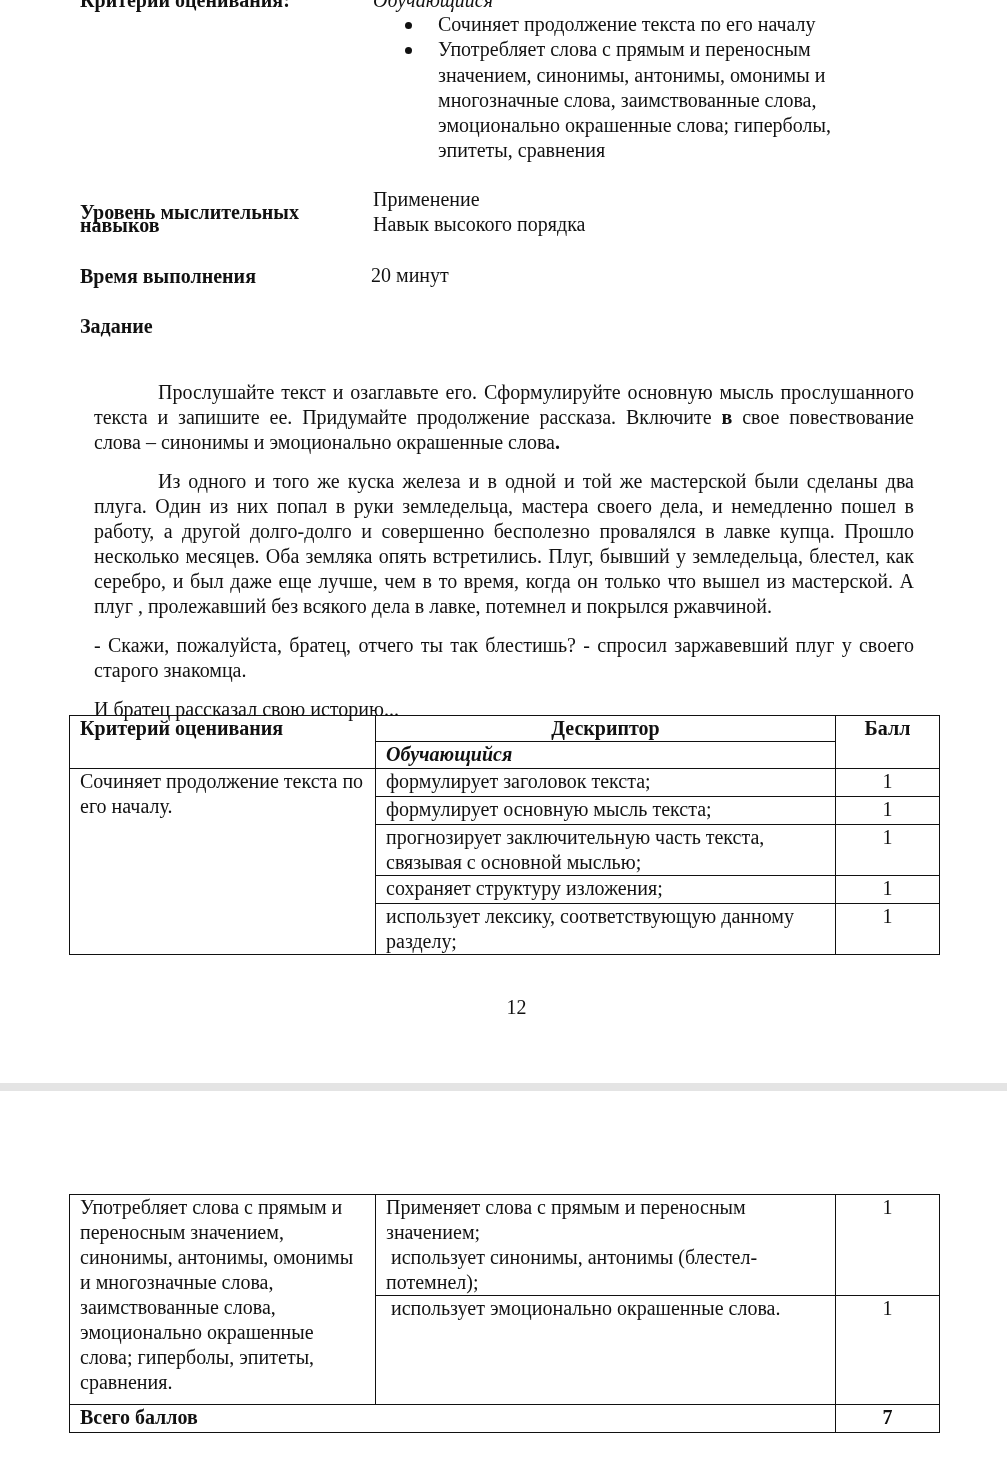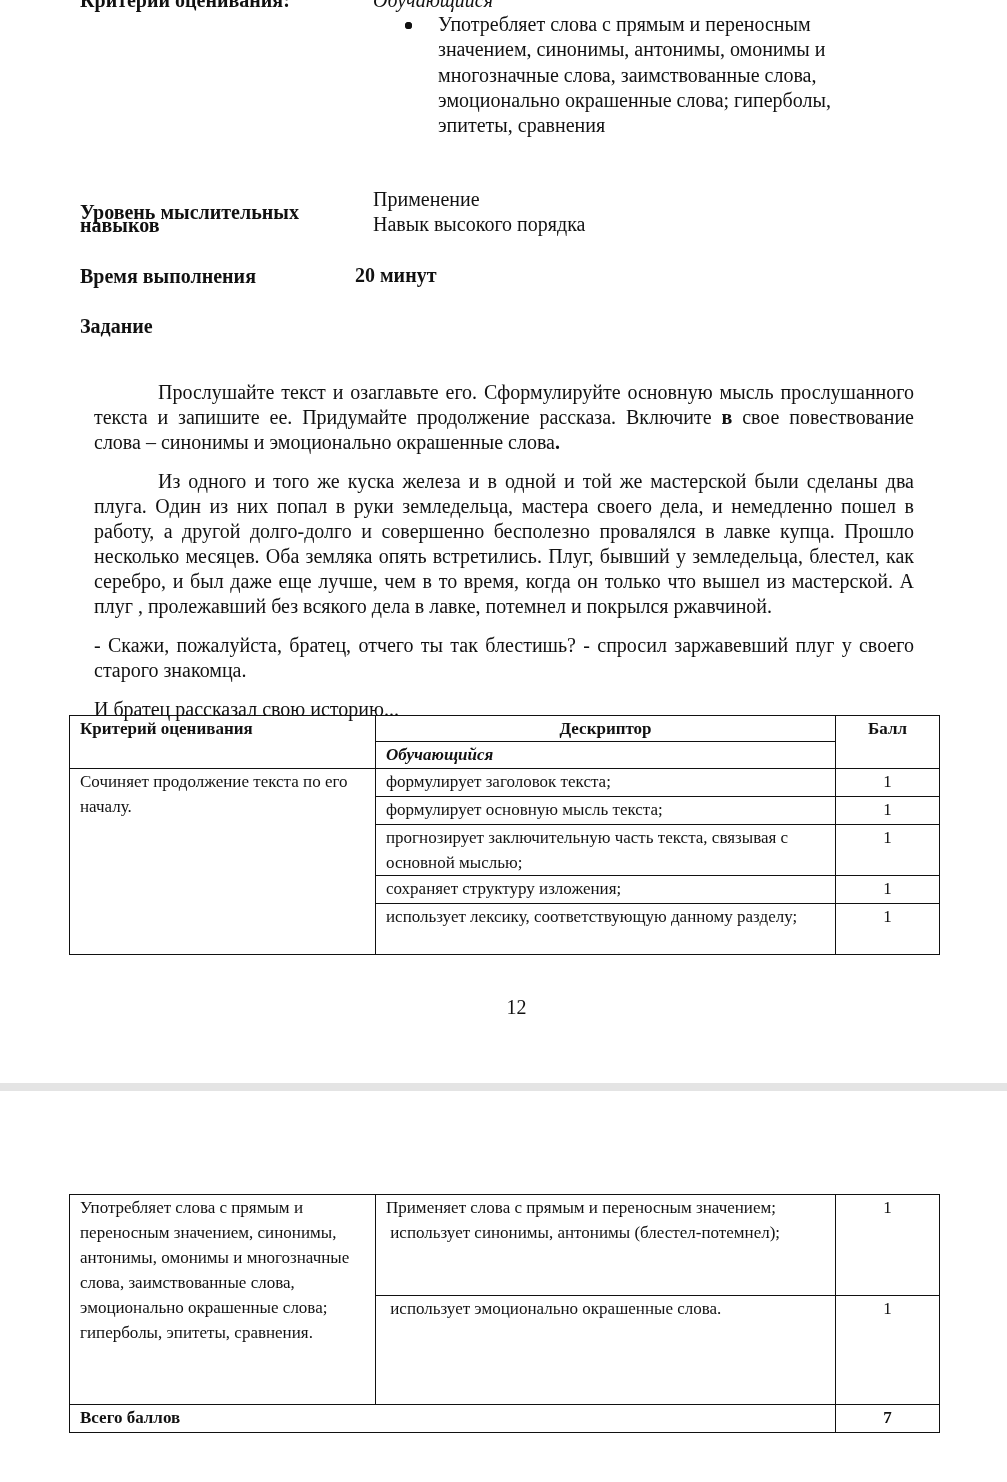--- a/index.html
+++ b/index.html
@@ -26,54 +26,55 @@
   .para {
     position: absolute; left: 80px; width: 848px; line-height: 25px;
     text-align: justify;
   }
   .para p { margin: 14px; }
   .indent { text-indent: 64px; }
 
   
   table.rubric {
     position: absolute; border-collapse: collapse; table-layout: fixed;
-    font-size: 17px; line-height: 25px;
+    font-size: 20px; line-height: 25px;
   }
   table.rubric td {
     border: 1.5px solid #111; vertical-align: top; padding: 0 10px;
   }
   table.rubric td.center { text-align: center; }
   #table1 { left: 69px; top: 715px; width: 870px; }
   #table2 { left: 69px; top: 1194px; width: 870px; }
 
   #page-number { left: 0; width: 1033px; text-align: center; top: 995px; line-height: 25px; }
   #page-separator { left: 0; top: 1083px; width: 1007px; height: 8px; background: #e4e4e4; }
 </style>
 </head>
 <body>
 
 <div class="line bold" id="crit-label">Критерий оценивания:</div>
 <div class="line italic" id="crit-student">Обучающийся</div>
 <ul class="bullet-list">
   <li>
     <span class="dot"></span>
+    <span>Сочиняет продолжение текста по его началу</span>
   </li>
   <li>
     <span class="dot"></span>
     <span>Употребляет слова с прямым и переносным значением, синонимы, антонимы, омонимы и многозначные слова, заимствованные слова, эмоционально окрашенные слова; гиперболы, эпитеты, сравнения</span>
   </li>
 </ul>
 
 <div class="line bold" style="left:80px; top:188px;margin-top:12px;">Уровень мыслительных</div>
 <div class="line bold" style="left:80px; top:213px;">навыков</div>
 <div class="line" style="left:373px; top:187px;">Применение</div>
 <div class="line" style="left:373px; top:212px;">Навык высокого порядка</div>
 
 <div class="line bold" style="left:80px; top:264px;">Время выполнения</div>
-<div class="line" style="left:355px; top:263px;font-weight:bold;">20 минут</div>
+<div class="line" style="left:371px; top:263px;">20 минут</div>
 
 <div class="line bold" style="left:80px; top:314px;">Задание</div>
 
 <div class="para" style="top:366px;">
   <p class="indent"><span>Прослушайте текст и озаглавьте его. Сформулируйте основную мысль прослушанного текста и запишите ее. Придумайте продолжение рассказа. Включите </span><span class="bold">в</span><span> свое повествование слова – синонимы и эмоционально окрашенные слова</span><span class="bold">.</span></p>
   <p class="indent">Из одного и того же куска железа и в одной и той же мастерской были сделаны два плуга. Один из них попал в руки земледельца, мастера своего дела,  и немедленно пошел в работу, а другой долго-долго и совершенно бесполезно провалялся в лавке купца. Прошло несколько месяцев. Оба земляка опять встретились. Плуг, бывший у земледельца, блестел, как серебро, и был даже еще лучше, чем в то время, когда он только что вышел из мастерской. А плуг , пролежавший без всякого дела в лавке, потемнел и покрылся ржавчиной.</p>
   <p>- Скажи, пожалуйста, братец, отчего ты так блестишь? - спросил заржавевший плуг у своего старого знакомца.</p>
   <p>И братец рассказал свою историю...</p>
 </div>
 

